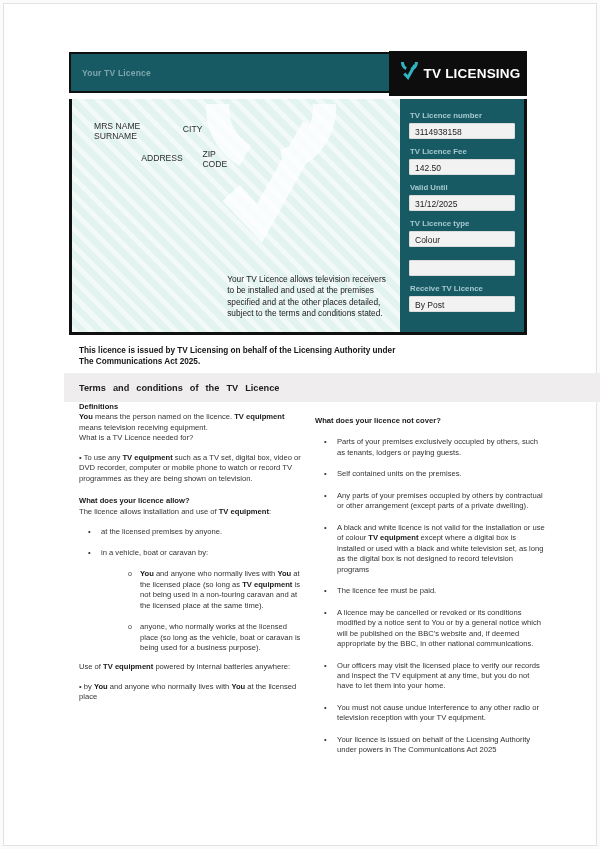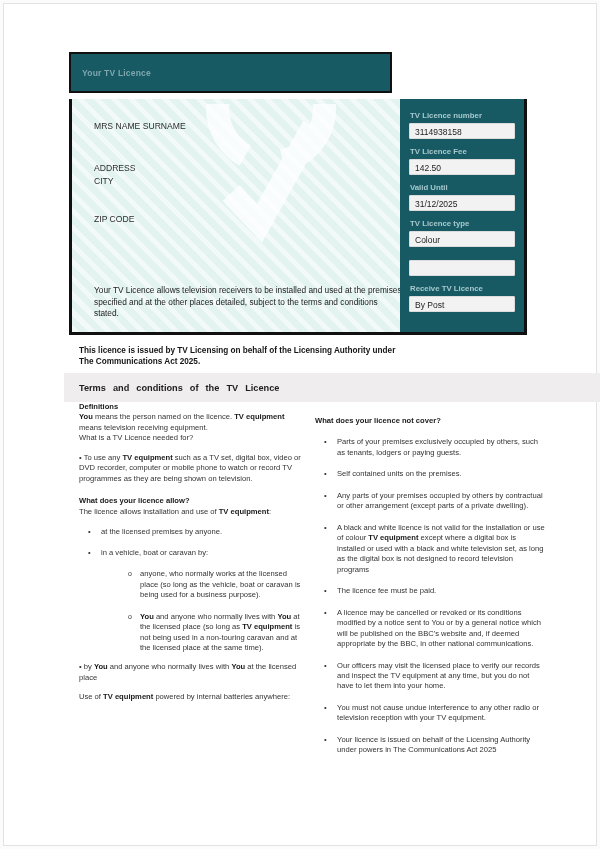--- a/index.html
+++ b/index.html
@@ -41,21 +41,21 @@
   .card-body{
     position:absolute;left:65px;top:95px;width:458px;height:236px;
     border:3px solid var(--ink);border-top:none;
     display:flex;
   }
   .holder-area{
     flex:1;position:relative;overflow:hidden;
     background:
       repeating-linear-gradient(45deg, rgba(255,255,255,.55) 0px, rgba(255,255,255,.55) 5px, rgba(226,243,240,0) 5px, rgba(226,243,240,0) 12px),
       var(--mint);
-    display:flex;flex-direction:column;
+    display:flex;flex-direction:row;
     padding:22px 14px 12px 22px;
   }
   .watermark{
     position:absolute;left:95px;top:5px;width:178px;height:178px;opacity:.8;pointer-events:none;
   }
   .holder-area .line{font-size:8.6px;color:#2e2e2e;position:relative;z-index:1;}
   .holder-name{margin-top:0;}
   .holder-address{margin-top:32px;}
   .holder-city{margin-top:3px;}
   .holder-zip{margin-top:28px;}
@@ -107,20 +107,27 @@
 </style>
 </head>
 <body>
 
 <div class="page">
 
   <div class="header-bar">
     <span class="title">Your TV Licence</span>
   </div>
 
+  <div class="logo-box">
+    <svg width="23" height="23" viewBox="0 0 100 100">
+      <path d="M44 29 A30 30 0 1 1 65 32" fill="none" stroke="#2fb4c4" stroke-width="13"></path>
+      <path d="M36 50 L52 67 L82 13" fill="none" stroke="#2fb4c4" stroke-width="13"></path>
+    </svg>
+    <span class="brand">TV LICENSING</span>
+  </div>
 
   <div class="card-body">
     <div class="holder-area">
       <svg class="watermark" viewBox="0 0 100 100">
         <path d="M44 29 A30 30 0 1 1 65 32" fill="none" stroke="#ffffff" stroke-width="13"></path>
         <path d="M36 50 L52 67 L82 13" fill="none" stroke="#ffffff" stroke-width="13"></path>
       </svg>
       <div class="line holder-name">MRS NAME SURNAME</div>
       <div class="line holder-address">ADDRESS</div>
       <div class="line holder-city">CITY</div>
@@ -164,28 +171,28 @@
         <div class="block bullet">
           <span class="marker">•</span>
           <span class="btext">at the licensed premises by anyone.</span>
         </div>
         <div class="block bullet">
           <span class="marker">•</span>
           <span class="btext">in a vehicle, boat or caravan by:</span>
         </div>
         <div class="block subbullet">
           <span class="marker">o</span>
-          <span class="btext">anyone, who normally works at the licensed place (so long as the vehicle, boat or caravan is being used for a business purpose).</span>
+          <span class="btext"><b>You</b> and anyone who normally lives with <b>You</b> at the licensed place (so long  as <b>TV equipment</b> is not being used in a non-touring caravan and at the licensed place at the same time).</span>
         </div>
         <div class="block subbullet">
           <span class="marker">o</span>
-          <span class="btext"><b>You</b> and anyone who normally lives with <b>You</b> at the licensed place (so long  as <b>TV equipment</b> is not being used in a non-touring caravan and at the licensed place at the same time).</span>
-        </div>
+          <span class="btext">anyone, who normally works at the licensed place (so long as the vehicle, boat or caravan is being used for a business purpose).</span>
+        </div>
+        <div class="block para">Use of <b>TV equipment</b> powered by internal batteries anywhere:</div>
         <div class="block para">• by <b>You</b> and anyone who normally lives with <b>You</b> at the licensed place</div>
-        <div class="block para">Use of <b>TV equipment</b> powered by internal batteries anywhere:</div>
       </div>
     <div class="col col-right">
         <div class="block heading">What does your licence not cover?</div>
         <div class="block bullet">
           <span class="marker">•</span>
           <span class="btext">Parts of your premises exclusively occupied by others, such as  tenants,  lodgers or paying guests.</span>
         </div>
         <div class="block bullet">
           <span class="marker">•</span>
           <span class="btext">Self contained units on the premises.</span>

